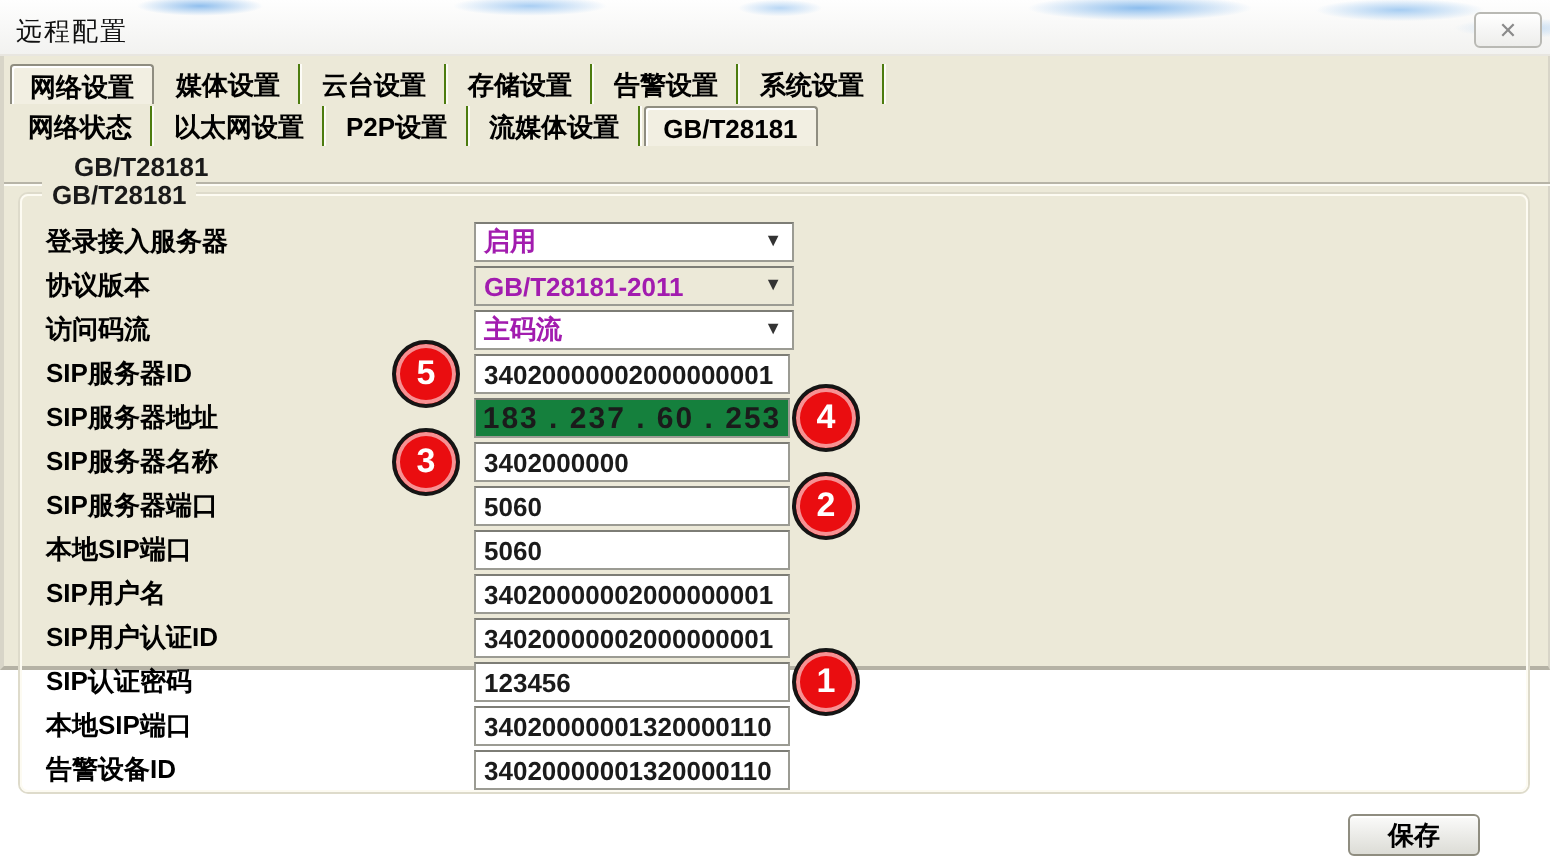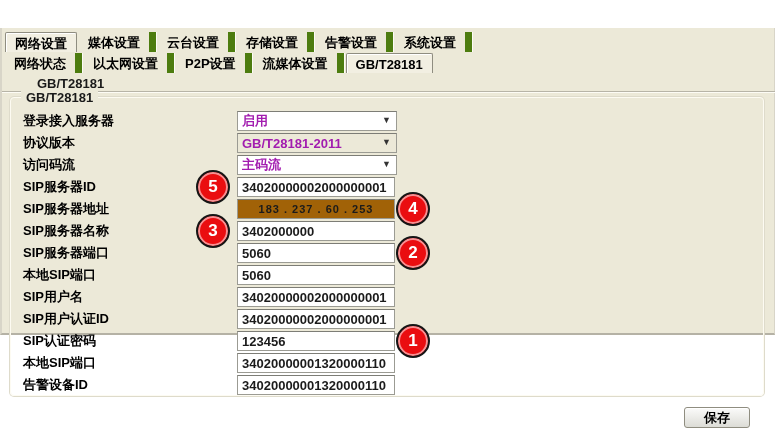--- a/index.html
+++ b/index.html
@@ -38,21 +38,21 @@
   }
 
   
   .tabs { position:absolute; left:3px; display:flex; align-items:stretch; height:20px; }
   .tabs1 { top:4px; }
   .tabs2 { top:25px; }
   .tab {
     position:relative; padding:2px 9px 0 9px; font-size:13px; font-weight:700; color:#000;
     white-space:nowrap; cursor:default; line-height:17px;
   }
-  .tab:not(.selected){ border-right:7px solid #4d7c0f; box-shadow:1px 0 0 #fdfcf7; margin-right:2px; }
+  .tab:not(.selected){ border-right:1px solid #4d7c0f; box-shadow:1px 0 0 #fdfcf7; margin-right:2px; }
   .tab.selected {
     background:#f2efe2;
     border:1px solid #8f8d80; border-bottom:none; border-radius:2px 2px 0 0;
     box-shadow:inset 1px 1px 0 #ffffff; margin-right:2px; z-index:2;
   }
 
   .crumb { position:absolute; left:35px; top:48px; font-size:13px; font-weight:700; color:#1a1a1a; }
   .sep-line { position:absolute; left:0; top:63px; width:775px; height:1px; background:#b7b4a7; box-shadow:0 1px 0 #fdfcf5; }
 
   
@@ -68,22 +68,22 @@
   .rows { position:absolute; left:0; top:13px; width:100%; }
   .row { position:relative; height:20px; margin-bottom:2px; display:flex; align-items:center; }
   .flabel { width:226px; padding-left:12px; font-size:13px; font-weight:700; color:#000; white-space:nowrap; }
 
   .tinput {
     width:158px; height:20px; background:#fff; border:1px solid #9b9b93;
     border-top-color:#7d7d76; font-family:"Liberation Sans","DejaVu Sans",sans-serif;
     font-size:13px; font-weight:700; color:#1b1b1b; padding:0 4px; outline:none;
   }
   .ipfield {
-    width:158px; height:20px; background:#a16207; border:1px solid #9b9b93; border-top-color:#7d7d76;
-    font-size:11px; font-weight:700; color:#1b1b1b;
+    width:158px; height:20px; background:#15803d; border:1px solid #9b9b93; border-top-color:#7d7d76;
+    font-size:15px; font-weight:700; color:#1b1b1b;
     display:flex; align-items:center; justify-content:center; letter-spacing:1px;
   }
   .combo {
     position:relative; width:160px; height:20px; background:#fff;
     border:1px solid #9b9b93; border-top-color:#7d7d76;
     display:flex; align-items:center; cursor:default;
   }
   .combo.disabled { background:#ece9d8; }
   .combo-text { padding-left:4px; font-size:13px; font-weight:700; color:#a21caf; }
   .combo-arrow { position:absolute; right:5px; top:3px; font-size:9px; color:#333; }
@@ -100,28 +100,33 @@
   .badge-right { left:385px; }
 
   
   .save-btn {
     position:absolute; left:672px; top:379px; width:66px; height:21px;
     background:linear-gradient(#fbfbfa,#dcdcd6);
     border:1px solid #8f8d80; border-radius:3px;
     font-size:13px; font-weight:700; color:#000; cursor:default;
     display:flex; align-items:center; justify-content:center;
     box-shadow:inset 0 1px 0 #fff;
-    margin-left:10px;
   }
 </style>
 </head>
 <body>
 
 <div class="screen">
 
+  <div class="titlebar">
+    <div class="win-title">远程配置</div>
+    <div class="close-btn">
+      <span>✕</span>
+    </div>
+  </div>
 
   <div class="dlg">
 
     <div class="tabs tabs1">
       <div class="tab selected">网络设置</div>
       <div class="tab">媒体设置</div>
       <div class="tab">云台设置</div>
       <div class="tab">存储设置</div>
       <div class="tab">告警设置</div>
       <div class="tab">系统设置</div>

